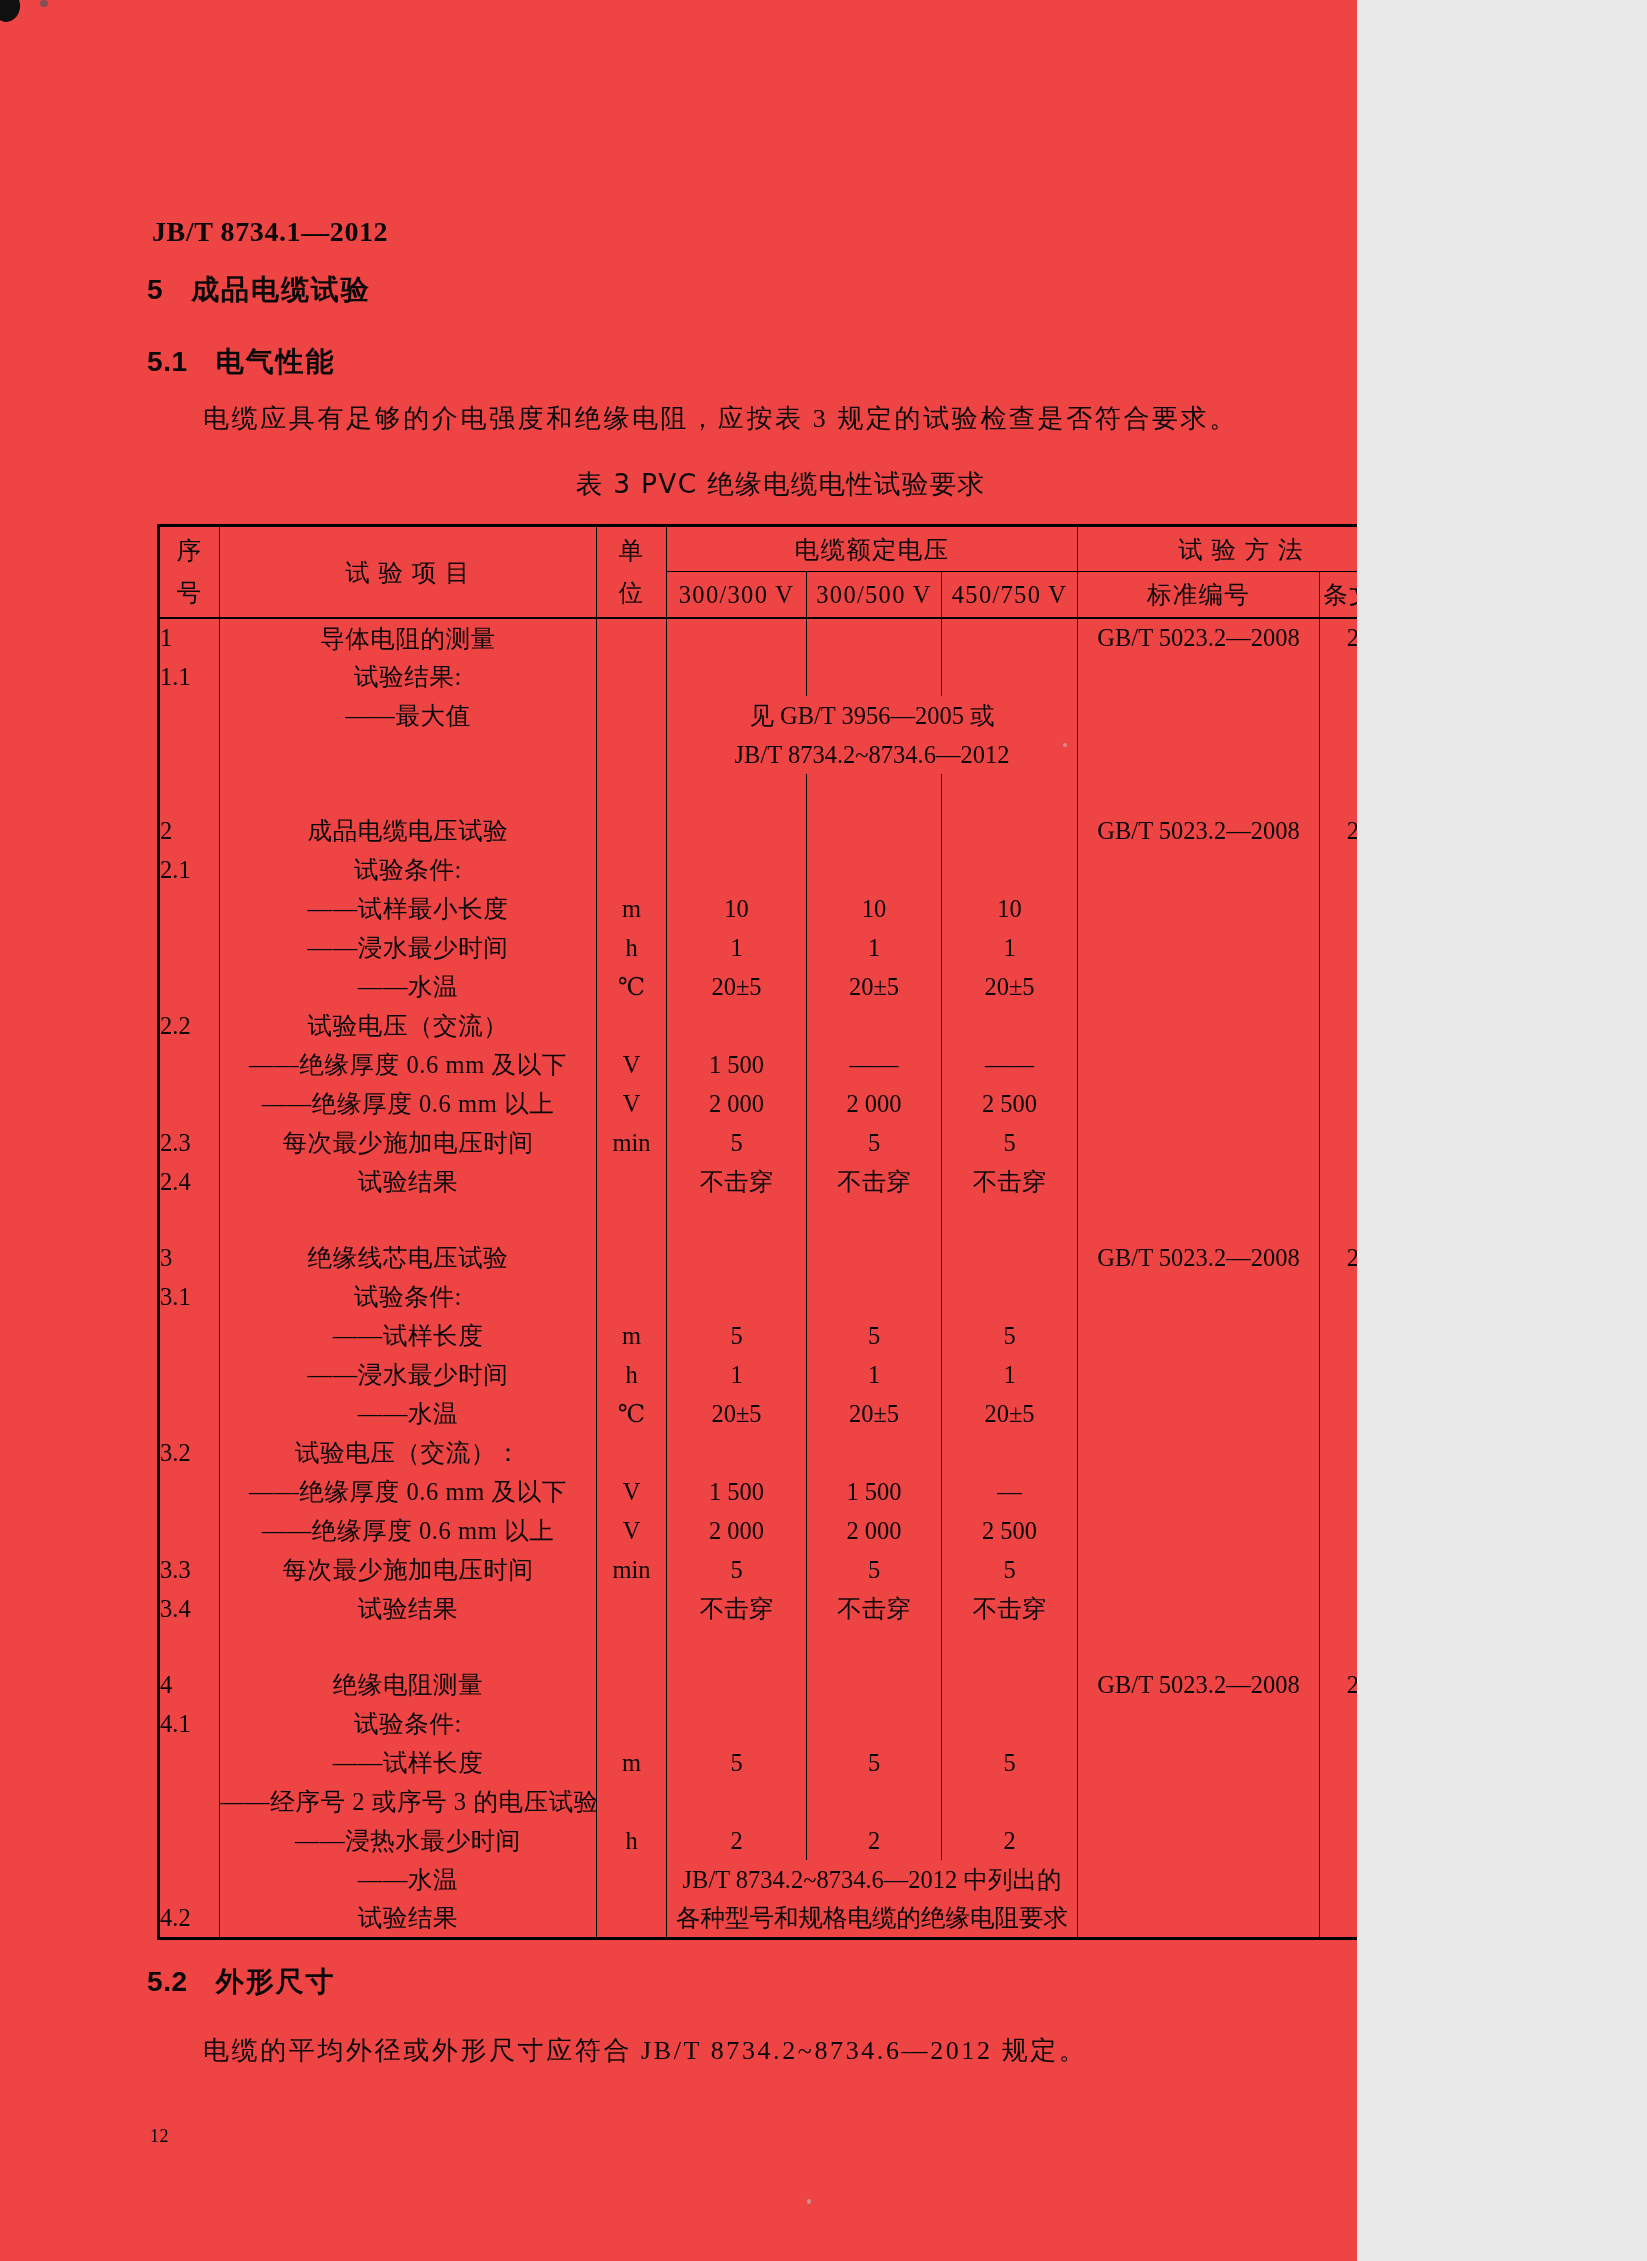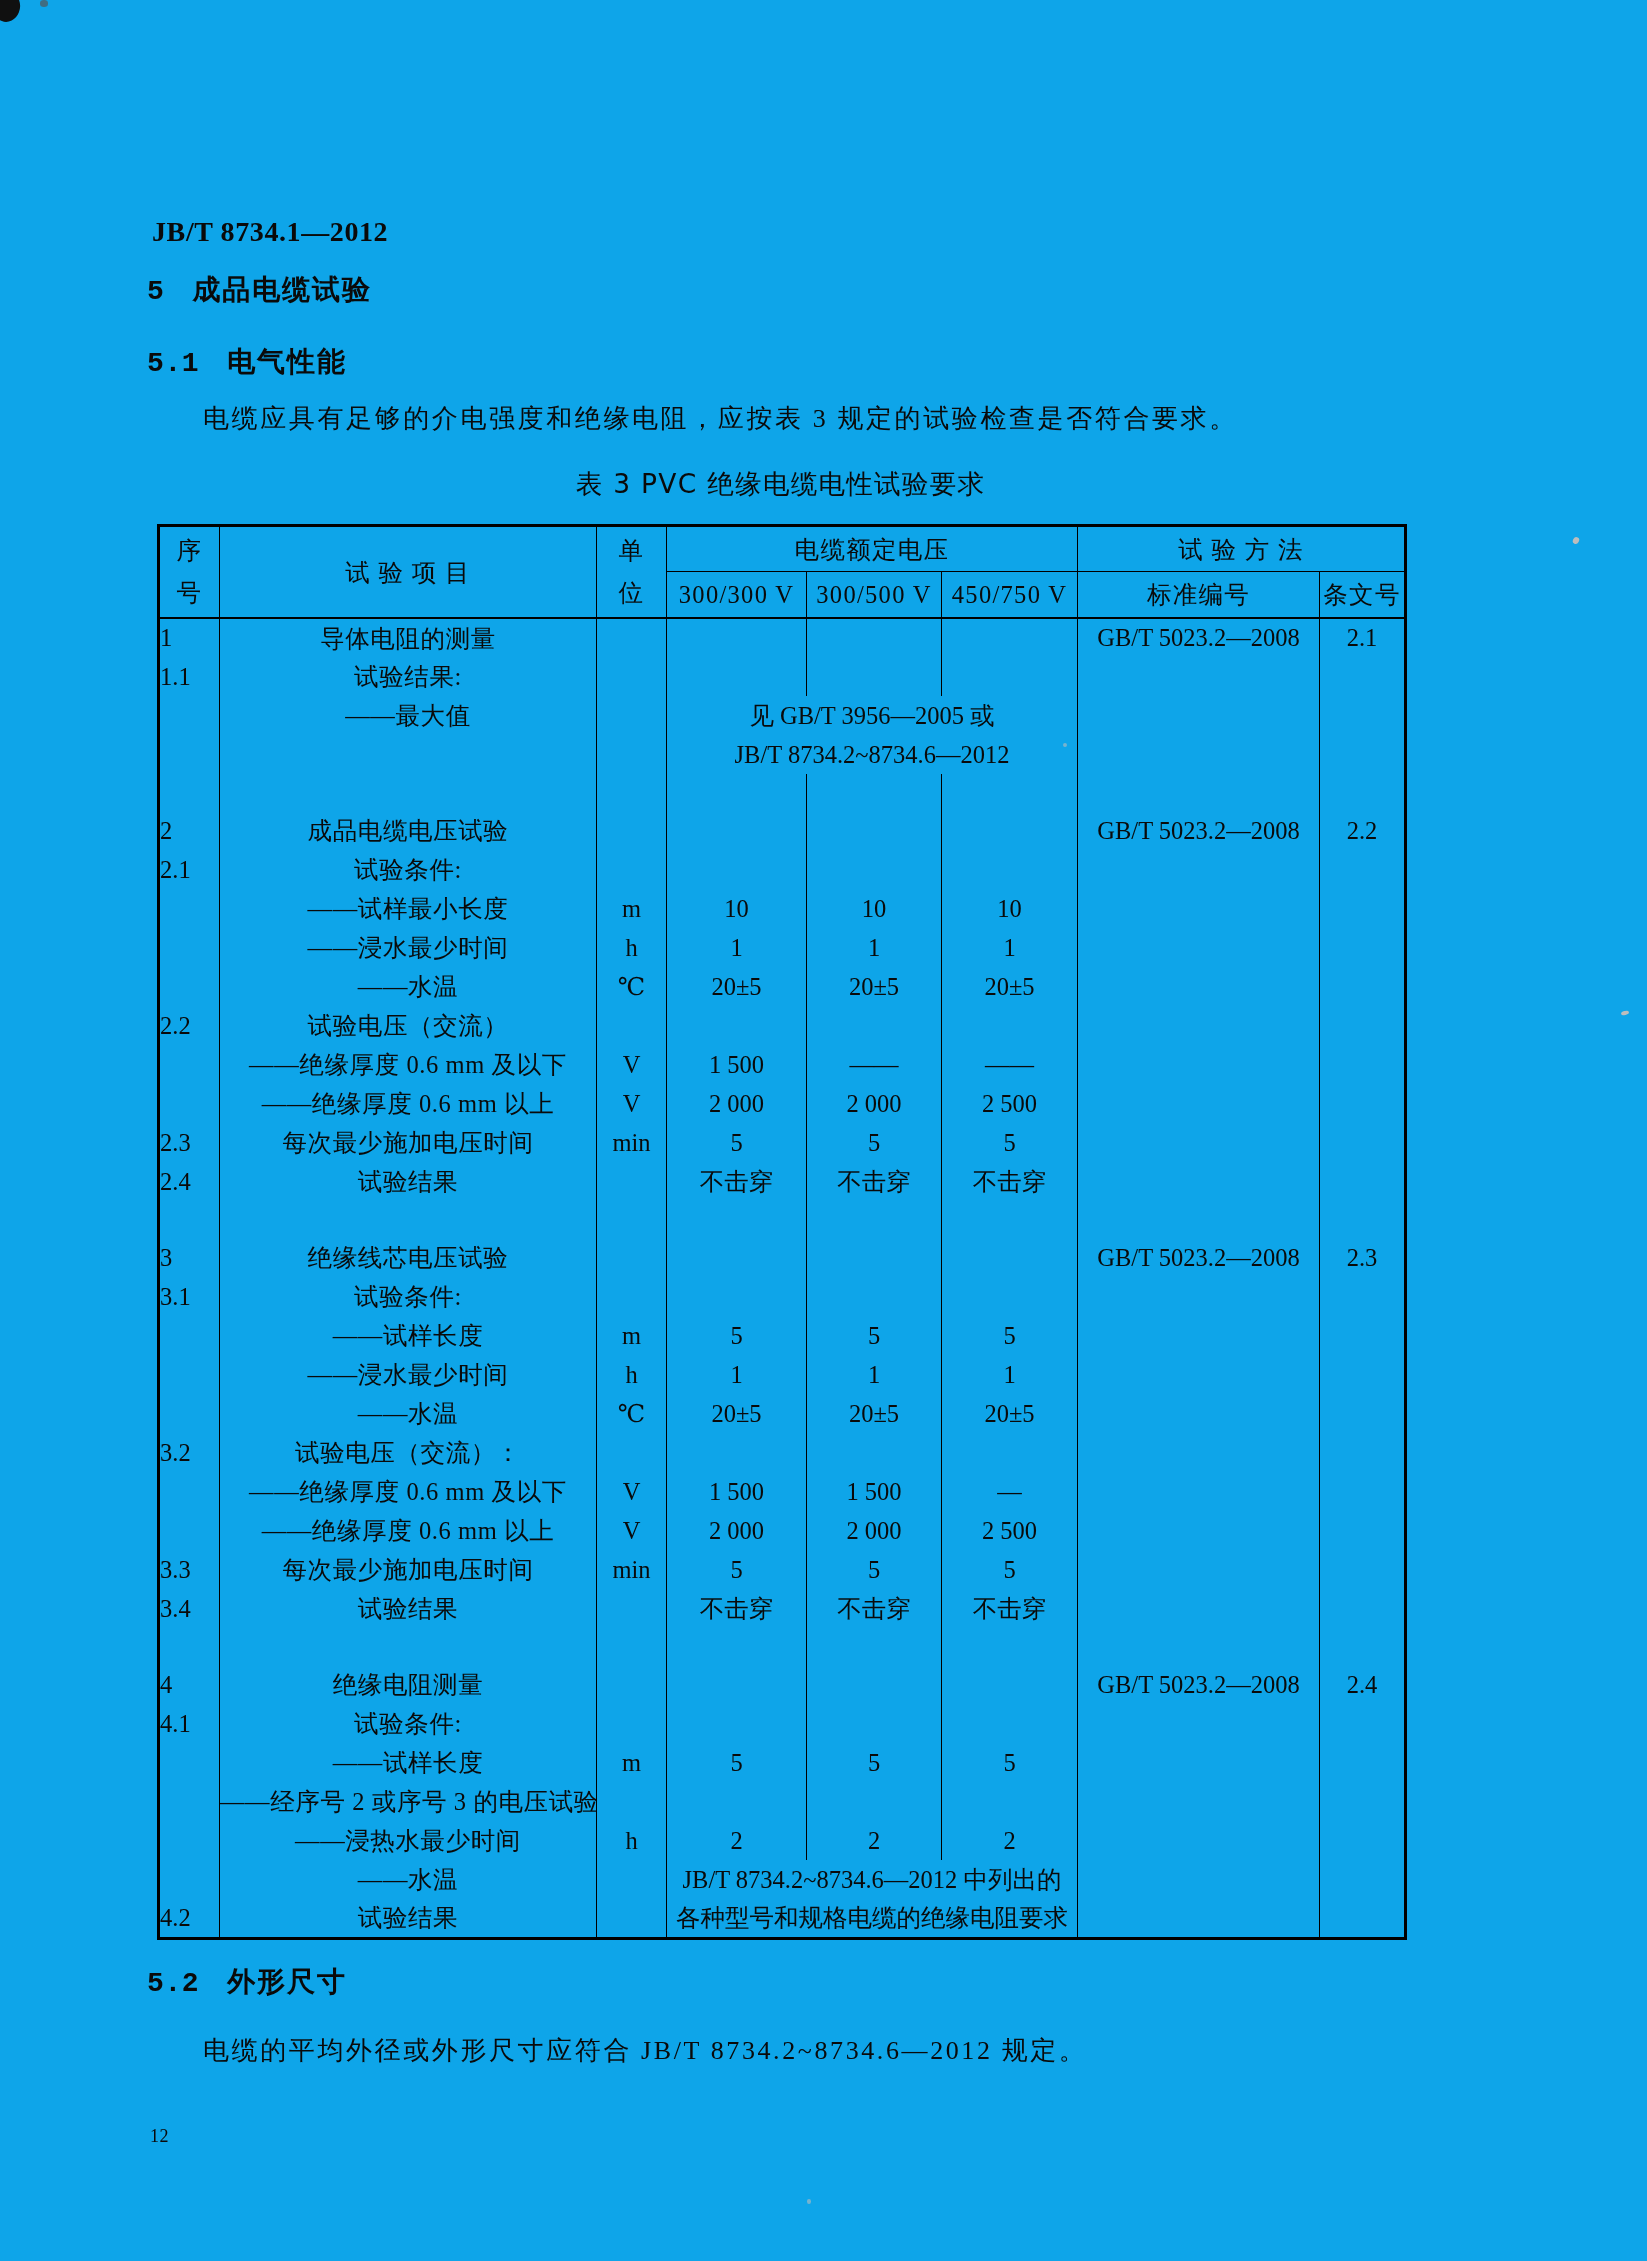--- a/index.html
+++ b/index.html
@@ -1,19 +1,19 @@
 <!DOCTYPE html>
 <html style="font-size:10.3px"><head>
 <meta charset="utf-8">
 <style>
   html,body { margin:0; padding:0; background:#e8e8e8; }
   .page {
     position:relative;
-    width:1647px; height:2261px;
-    background:#0ea5e9;
+    width:1357px; height:2261px;
+    background:#ef4444;
     overflow:hidden;
     font-family:"Liberation Serif","DejaVu Serif",serif;
     color:#0a0a0a;
   }
 
   
   .corner-smudge {
     position:absolute; left:-6.5px; top:-7.8px; width:26px; height:30px;
     background:#101010; border-radius:45% 60% 55% 40%;
     transform:rotate(22deg);
@@ -26,21 +26,21 @@
   .speck.s3 { left:1063px; top:743px; width:3.9px; height:3.9px; opacity:.6; }
   .speck.s4 { left:807px; top:2199px; width:3.9px; height:4.5px; opacity:.6; }
 
   .doc-number {
     position:absolute; left:152px; top:216px;
     font-size:28px; font-weight:bold; letter-spacing:0.6px;
   }
 
   .heading {
     position:absolute; left:147px;
-    font-family:Liberation Mono, monospace;
+    font-family:Liberation Sans, sans-serif;
     font-weight:bold; font-size:28px; letter-spacing:0.6px;
     white-space:nowrap;
   }
   .heading .num { display:inline-block; }
   .heading .ttl { display:inline-block; margin-left:28px; letter-spacing:1.9px; }
   .h-5   { top:271px; }
   .h-5-1 { top:343px; }
   .h-5-2 { top:1963px; }
 
   .para {

